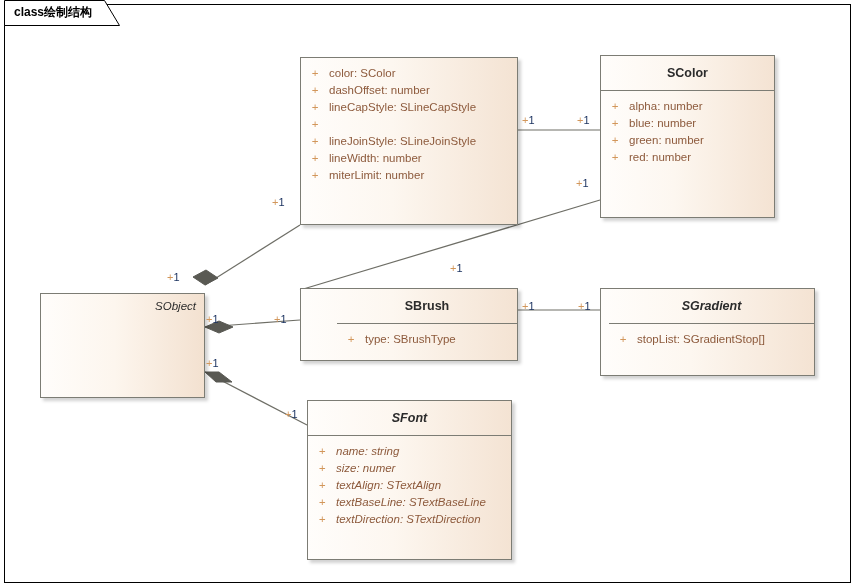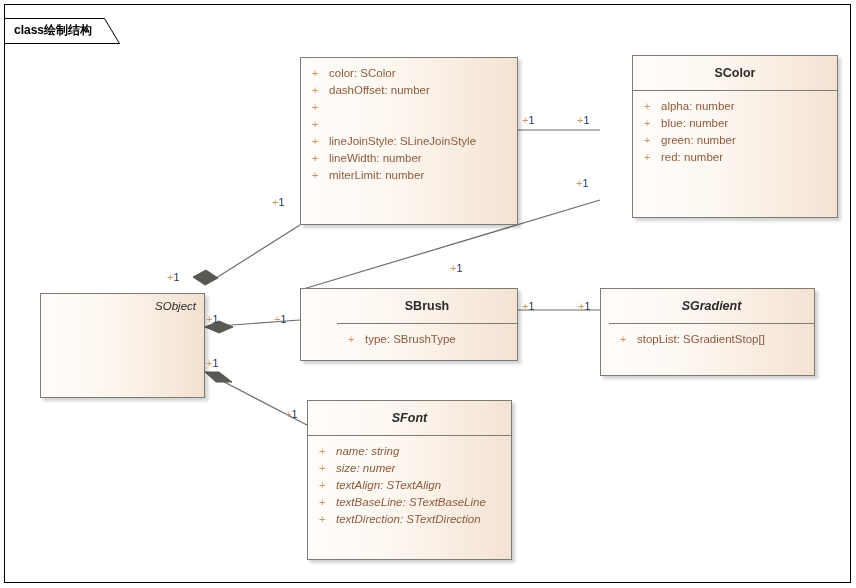--- a/index.html
+++ b/index.html
@@ -26,21 +26,21 @@
     width: 847px;
     height: 579px;
     border: 1px solid #000000;
     box-sizing: border-box;
     pointer-events: none;
   }
   
   .frame-tab {
     position: absolute;
     left: 4px;
-    top: 18px;
+    top: 0;
     height: 25px;
     box-sizing: border-box;
     z-index: 5;
   }
   .frame-tab svg {
     position: absolute;
     left: 0;
     top: 0;
   }
   .frame-tab-label {
@@ -198,40 +198,41 @@
       <div class="attr-row">
         <span class="attr-vis">+</span>
         <span class="attr-name">color: SColor</span>
       </div>
       <div class="attr-row">
         <span class="attr-vis">+</span>
         <span class="attr-name">dashOffset: number</span>
       </div>
       <div class="attr-row">
         <span class="attr-vis">+</span>
+        <span class="attr-name">lineCapStyle: SLineCapStyle</span>
       </div>
       <div class="attr-row">
         <span class="attr-vis">+</span>
       </div>
       <div class="attr-row">
         <span class="attr-vis">+</span>
         <span class="attr-name">lineJoinStyle: SLineJoinStyle</span>
       </div>
       <div class="attr-row">
         <span class="attr-vis">+</span>
         <span class="attr-name">lineWidth: number</span>
       </div>
       <div class="attr-row">
         <span class="attr-vis">+</span>
         <span class="attr-name">miterLimit: number</span>
       </div>
     </div>
   </div>
 
-  <div class="uml-class" style="left:600px; top:55px; width:206px; height:163px;margin-left:32px;">
+  <div class="uml-class" style="left:600px; top:55px; width:175px; height:163px;">
     <div class="uml-header">SColor</div>
     <div class="uml-body">
       <div class="attr-row">
         <span class="attr-vis">+</span>
         <span class="attr-name">alpha: number</span>
       </div>
       <div class="attr-row">
         <span class="attr-vis">+</span>
         <span class="attr-name">blue: number</span>
       </div>

